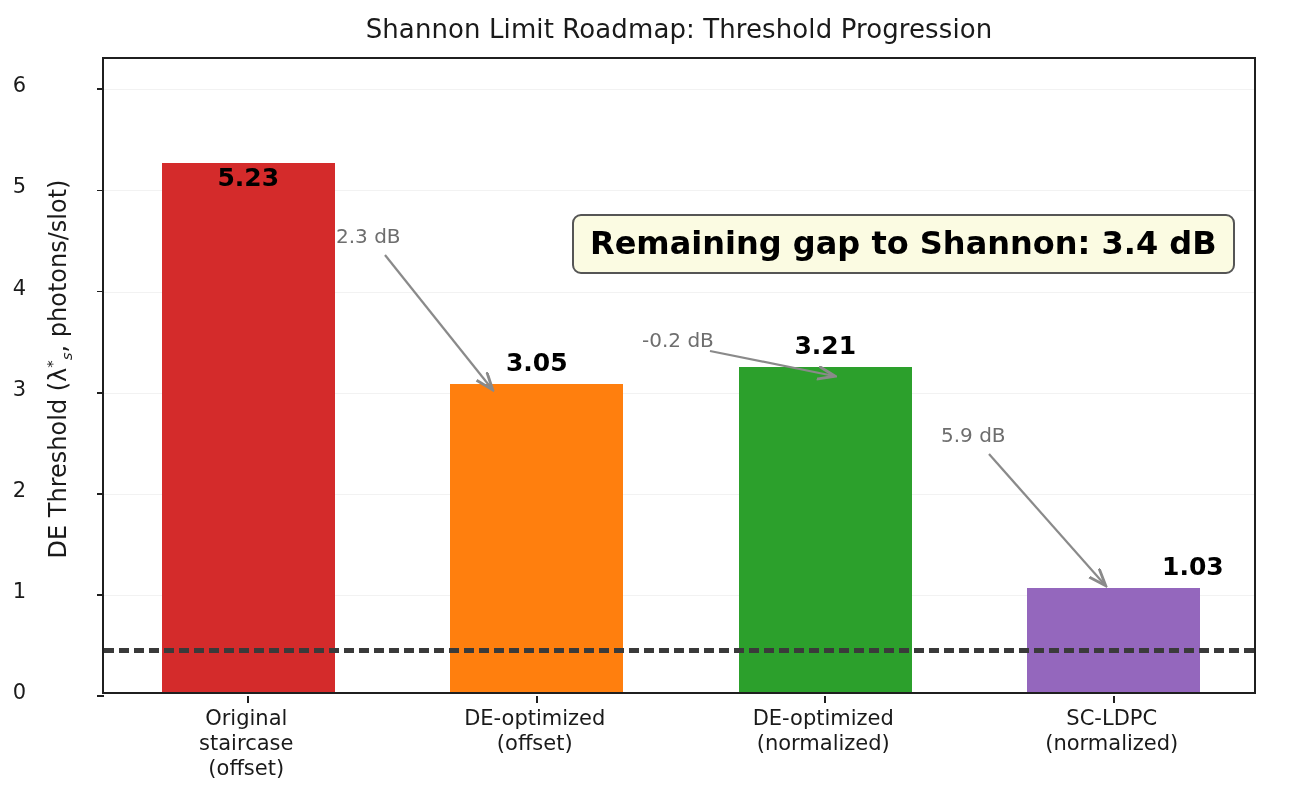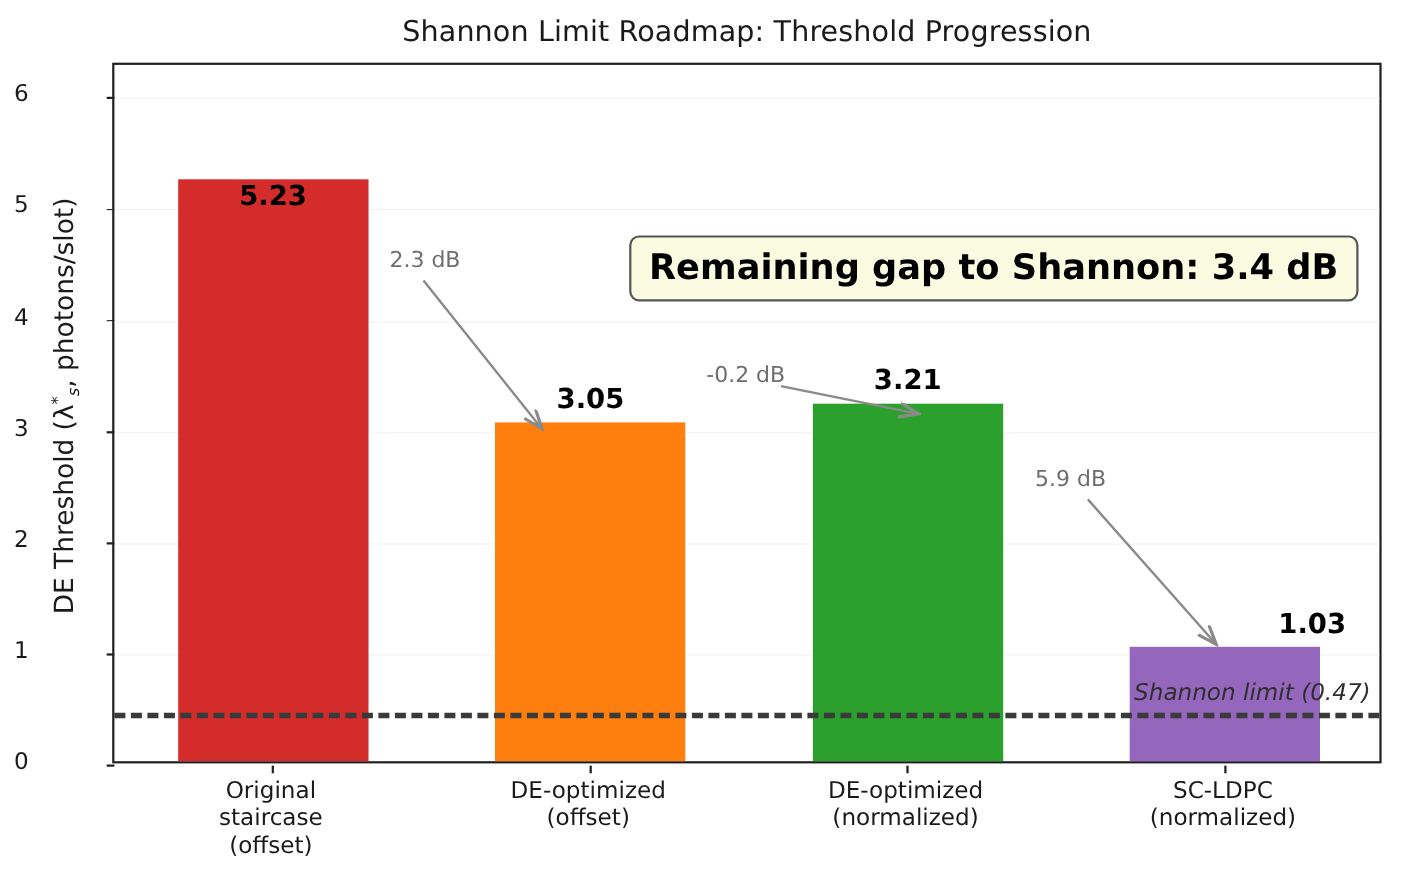--- a/index.html
+++ b/index.html
@@ -212,35 +212,34 @@
         <div class="bar" style="left: 57.75px; width: 173px; height: 528.811px; background: rgb(212, 43, 43);"></div>
         <div class="bar-value" style="left: 34.25px; top: 68.1889px; margin-top: 36px;">5.23</div>
         <div class="bar" style="left: 346.25px; width: 173px; height: 308.389px; background: rgb(255, 127, 14);"></div>
         <div class="bar-value" style="left: 322.75px; top: 288.611px;">3.05</div>
         <div class="bar" style="left: 634.75px; width: 173px; height: 324.567px; background: rgb(44, 160, 44);"></div>
         <div class="bar-value" style="left: 611.25px; top: 272.433px;">3.21</div>
         <div class="bar" style="left: 923.25px; width: 173px; height: 104.144px; background: rgb(148, 103, 189);"></div>
         <div class="bar-value" style="left: 899.75px; top: 492.856px; text-align: right;">1.03</div>
       </div>
     <div id="shannon-line" style="top: 589.478px;"></div>
-    <div id="shannon-label" style="top: 558.478px; left: 1142px; transform: translateX(-100%);">Shannon limit (0.47)</div>
     <svg id="arrows" viewBox="0 0 1154 637">
       <defs>
         <marker id="arrowhead" markerWidth="9" markerHeight="9" refX="7.5" refY="3.2" orient="auto" markerUnits="strokeWidth">
           <path d="M0,0.2 L8,3.2 L0,6.2" fill="none" stroke="#8a8a8a" stroke-width="1.3"></path>
         </marker>
       </defs>
       <g id="arrow-group" stroke="#8a8a8a" stroke-width="2.2" fill="none">
           <line x1="281" y1="196" x2="388" y2="330" marker-end="url(#arrowhead)"></line>
           <line x1="606" y1="292" x2="730" y2="317" marker-end="url(#arrowhead)"></line>
           <line x1="885" y1="395" x2="1001" y2="526" marker-end="url(#arrowhead)"></line>
         </g>
     </svg>
     <div id="ann-texts">
-        <div class="ann-text" style="left: 250px; top: 165px; color: rgb(110, 110, 110);">2.3 dB</div>
+        <div class="ann-text" style="left: 232px; top: 165px; color: rgb(110, 110, 110);">2.3 dB</div>
         <div class="ann-text" style="left: 538px; top: 269px; color: rgb(110, 110, 110);">-0.2 dB</div>
         <div class="ann-text" style="left: 837px; top: 364px; color: rgb(110, 110, 110);">5.9 dB</div>
       </div>
   </div>
 
   <div id="xtick-labels">
       <div class="xtick-label" style="left: 106.25px;">
         <div>Original</div>
         <div>staircase</div>
         <div>(offset)</div>

